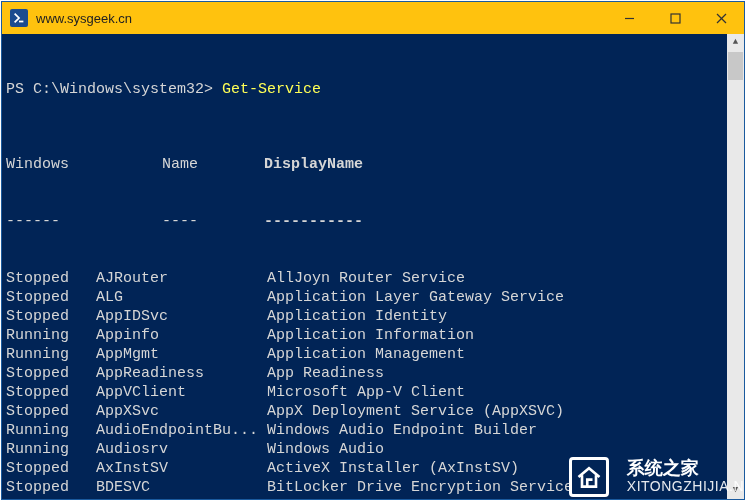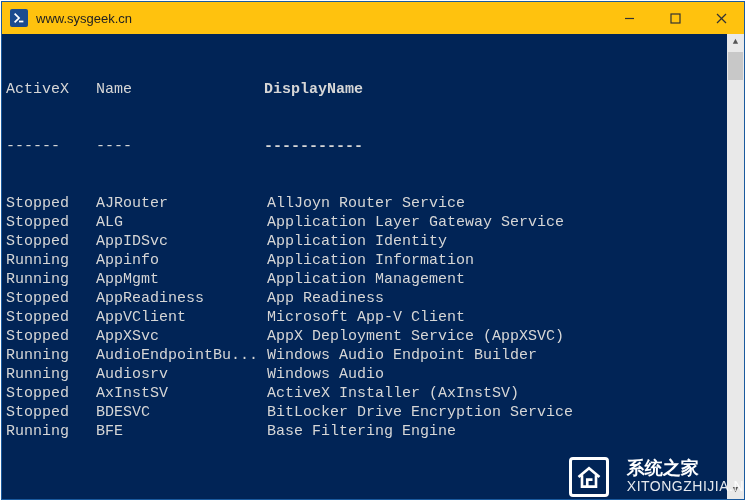--- a/index.html
+++ b/index.html
@@ -67,21 +67,21 @@
     overflow: hidden;
     position: relative;
   }
   .prompt-line { margin-bottom: 18px; }
   .prompt { color: #d6d6d6; }
   .command { color: #ffff55; }
   .header-row { }
   .divider-row { margin-bottom: 0; }
   .row { }
   .col-status { display: inline-block; width: 72px; }
-  .col-name { display: inline-block; width: 168px; }
+  .col-name { display: inline-block; width: 168px; text-align: center; }
   .col-display { display: inline-block; font-weight: bold; }
   .scrollbar {
     position: absolute;
     right: 0;
     top: 0;
     bottom: 0;
     width: 17px;
     background: #e9e9e9;
   }
   .scroll-thumb {
@@ -156,21 +156,22 @@
       <div class="ctrl">
         <svg viewBox="0 0 11 11">
             <line x1="1" y1="1" x2="10" y2="10"></line>
             <line x1="10" y1="1" x2="1" y2="10"></line>
           </svg>
       </div>
     </div>
   </div>
 
   <div class="terminal">
-    <div class="header-row"><span class="col-status">ActiveX</span>  <span class="col-name">Name</span><span class="col-display">DisplayName</span></div>
+    <div class="prompt-line"><span class="prompt">PS C:\Windows\system32&gt; </span><span class="command">Get-Service</span></div>
+    <div class="header-row"><span class="col-status">Windows</span>  <span class="col-name">Name</span><span class="col-display">DisplayName</span></div>
     <div class="divider-row"><span class="col-status">------</span>  <span class="col-name">----</span><span class="col-display">-----------</span></div>
     <div id="rows"><div class="row">Stopped   AJRouter           AllJoyn Router Service</div><div class="row">Stopped   ALG                Application Layer Gateway Service</div><div class="row">Stopped   AppIDSvc           Application Identity</div><div class="row">Running   Appinfo            Application Information</div><div class="row">Running   AppMgmt            Application Management</div><div class="row">Stopped   AppReadiness       App Readiness</div><div class="row">Stopped   AppVClient         Microsoft App-V Client</div><div class="row">Stopped   AppXSvc            AppX Deployment Service (AppXSVC)</div><div class="row">Running   AudioEndpointBu... Windows Audio Endpoint Builder</div><div class="row">Running   Audiosrv           Windows Audio</div><div class="row">Stopped   AxInstSV           ActiveX Installer (AxInstSV)</div><div class="row">Stopped   BDESVC             BitLocker Drive Encryption Service</div><div class="row">Running   BFE                Base Filtering Engine</div></div>
 
     <div class="scrollbar">
       <div class="scroll-arrow up">▲</div>
       <div class="scroll-thumb"></div>
       <div class="scroll-arrow down">▼</div>
     </div>
   </div>
 </div>

